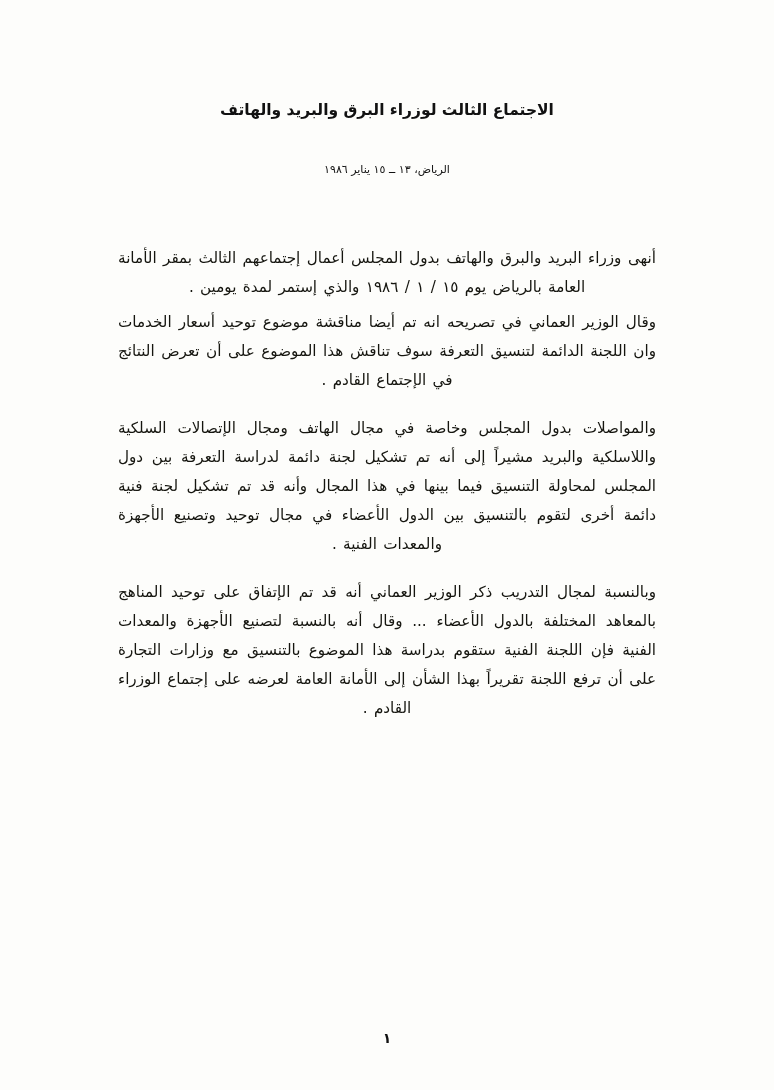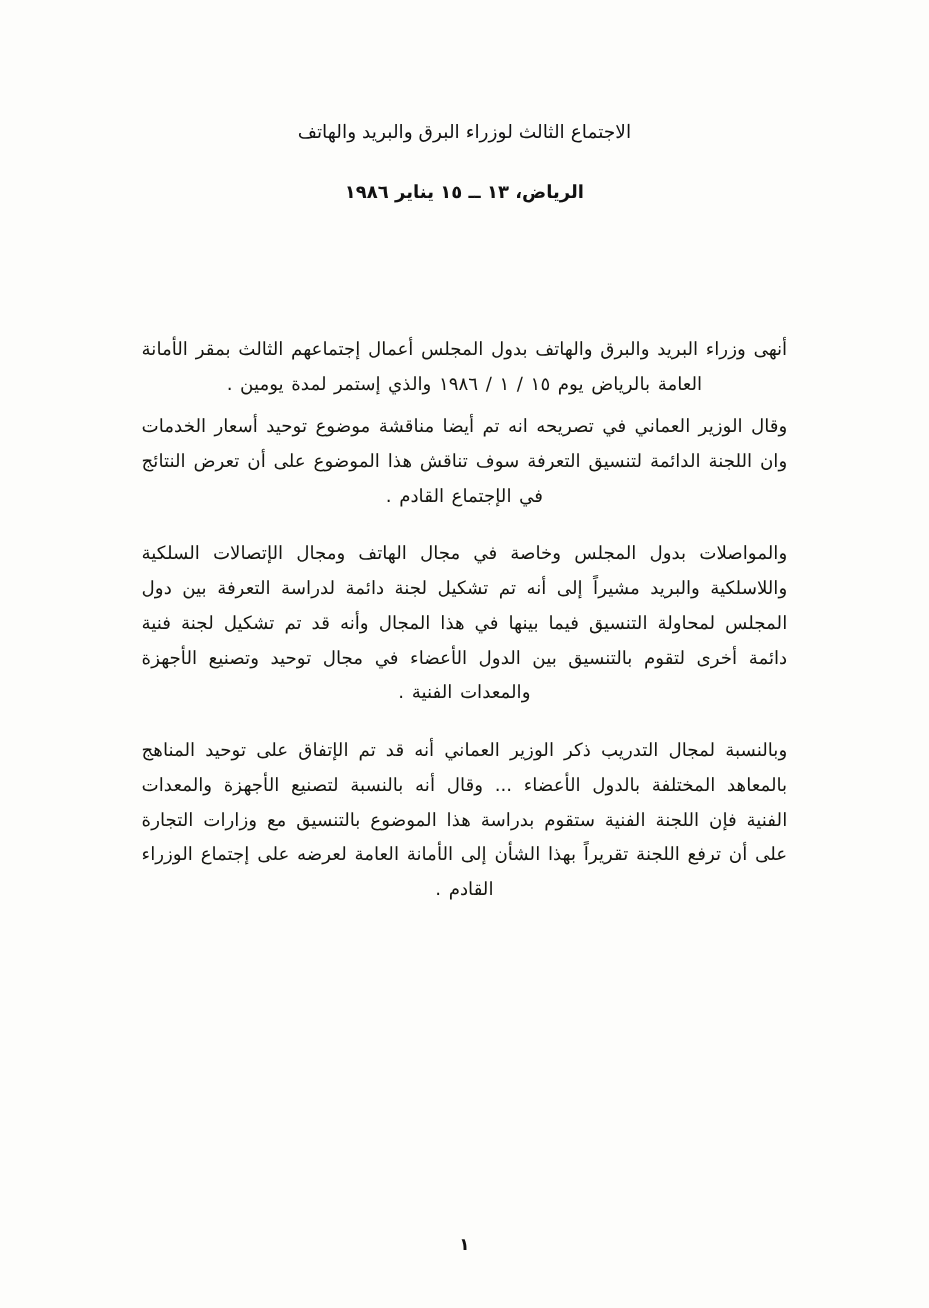--- a/index.html
+++ b/index.html
@@ -27,35 +27,35 @@
     right: 0;
     padding: 0 118px;
     box-sizing: border-box;
   }
   .title-block {
     text-align: center;
     margin-bottom: 0;
   }
   .title-line {
     font-size: 15.5px;
-    font-weight: normal;
+    font-weight: bold;
     line-height: 1.85;
     letter-spacing: 0.2px;
     color: #111;
   }
   .date-line {
     text-align: center;
-    font-size: 15px;
-    font-weight: bold;
-    margin-top: 26px;
+    font-size: 11px;
+    font-weight: normal;
+    margin-top: 38px;
     letter-spacing: 2.5px;
     color: #111;
   }
   .content {
-    margin-top: 108px;
+    margin-top: 68px;
   }
   p.para {
     font-size: 15.2px;
     line-height: 1.92;
     text-align: justify;
     text-align-last: center;
     margin: 0 0 18px 0;
     color: #15150f;
     letter-spacing: 0.1px;
     word-spacing: 1.5px;

